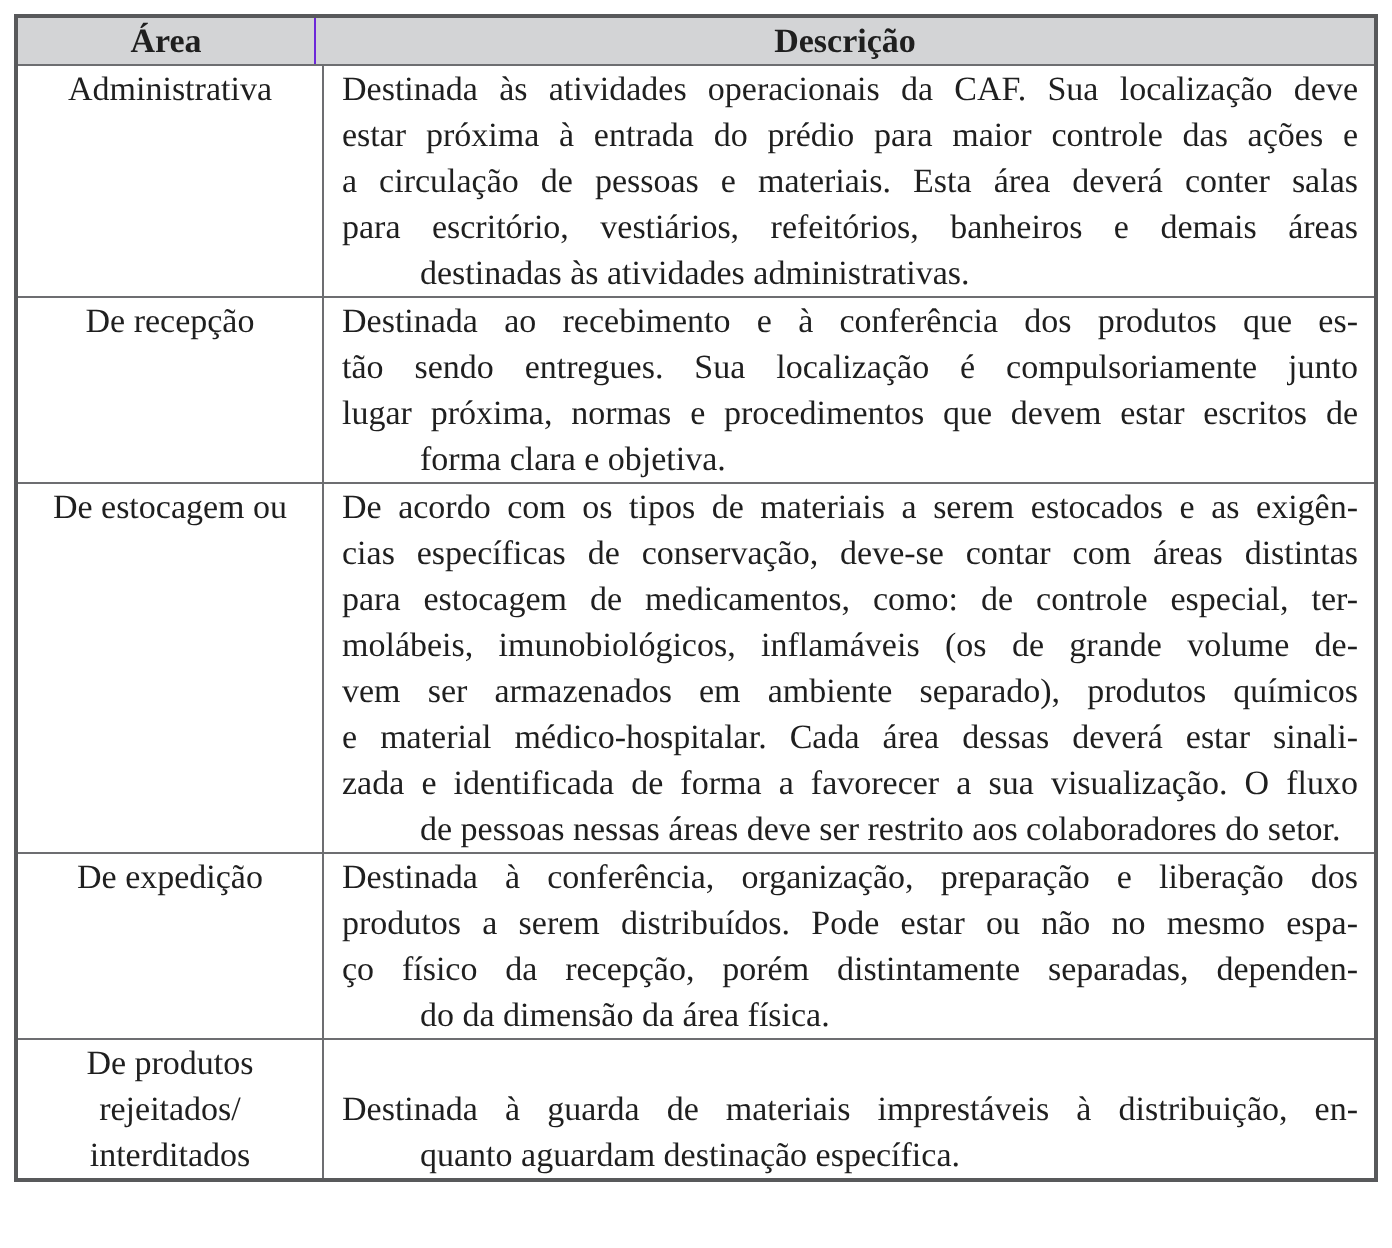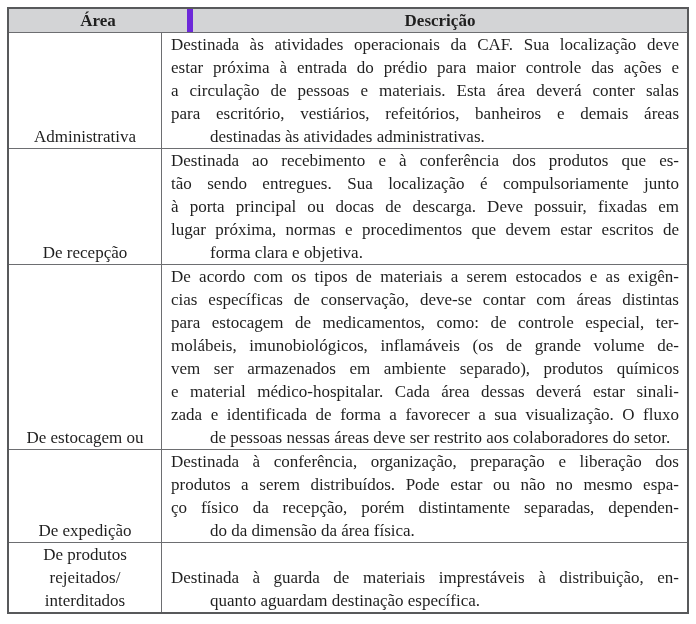--- a/index.html
+++ b/index.html
@@ -21,35 +21,35 @@
     display: flex;
     background: #d3d4d6;
     border-bottom: 1px solid #6d6e71;
   }
   .hcell {
     font-size: 17px;
     font-weight: bold;
     line-height: 23px;
     text-align: center;
   }
-  .hcell.area-col { width: 184px; border-right: 6px solid #6d28d9; }
+  .hcell.area-col { width: 149px; border-right: 1px solid #6d28d9; }
   .hcell.desc-col { flex: 1; }
   .body-row {
     display: flex;
     align-items: stretch;
     border-bottom: 1px solid #6d6e71;
   }
   .body-row:last-child { border-bottom: none; }
   .cell { font-size: 17px; line-height: 23px; }
   .area-cell {
     width: 153px;
     border-right: 1px solid #6d6e71;
     display: flex;
     flex-direction: column;
-    justify-content: flex-end;
+    justify-content: flex-start;
     text-align: center;
     padding: 0 2px;
   }
   .desc-cell {
     flex: 1;
     display: flex;
     flex-direction: column;
     justify-content: flex-end;
     padding: 0 8px 0 9px;
   }
@@ -86,21 +86,20 @@
         </div>
   </div>
 
   <div class="body-row">
     <div class="cell area-cell">
           <div class="area-line">De recepção</div>
         </div>
     <div class="cell desc-cell">
           <div class="desc-line">Destinada ao recebimento e à conferência dos produtos que es-</div>
           <div class="desc-line">tão sendo entregues. Sua localização é compulsoriamente junto</div>
-          <div class="desc-line">à porta principal ou docas de descarga. Deve possuir, fixadas em</div>
           <div class="desc-line">lugar próxima, normas e procedimentos que devem estar escritos de</div>
           <div class="desc-line last">forma clara e objetiva.</div>
         </div>
   </div>
 
   <div class="body-row">
     <div class="cell area-cell">
           <div class="area-line">De estocagem ou</div>
         </div>
     <div class="cell desc-cell">

